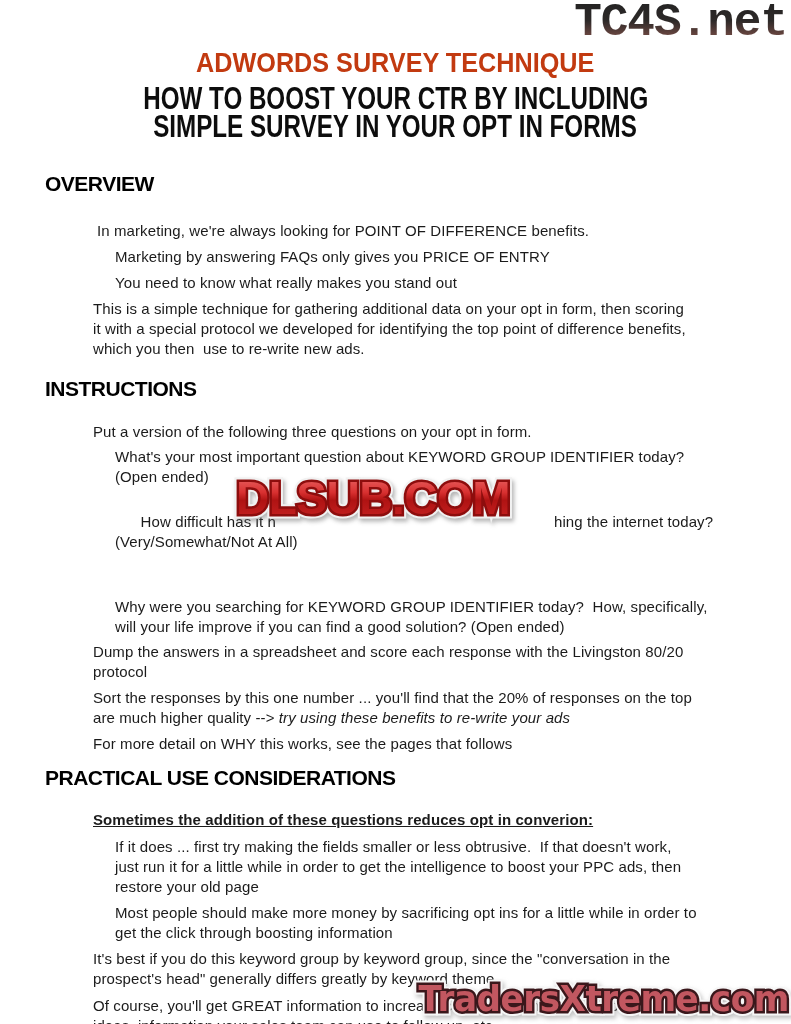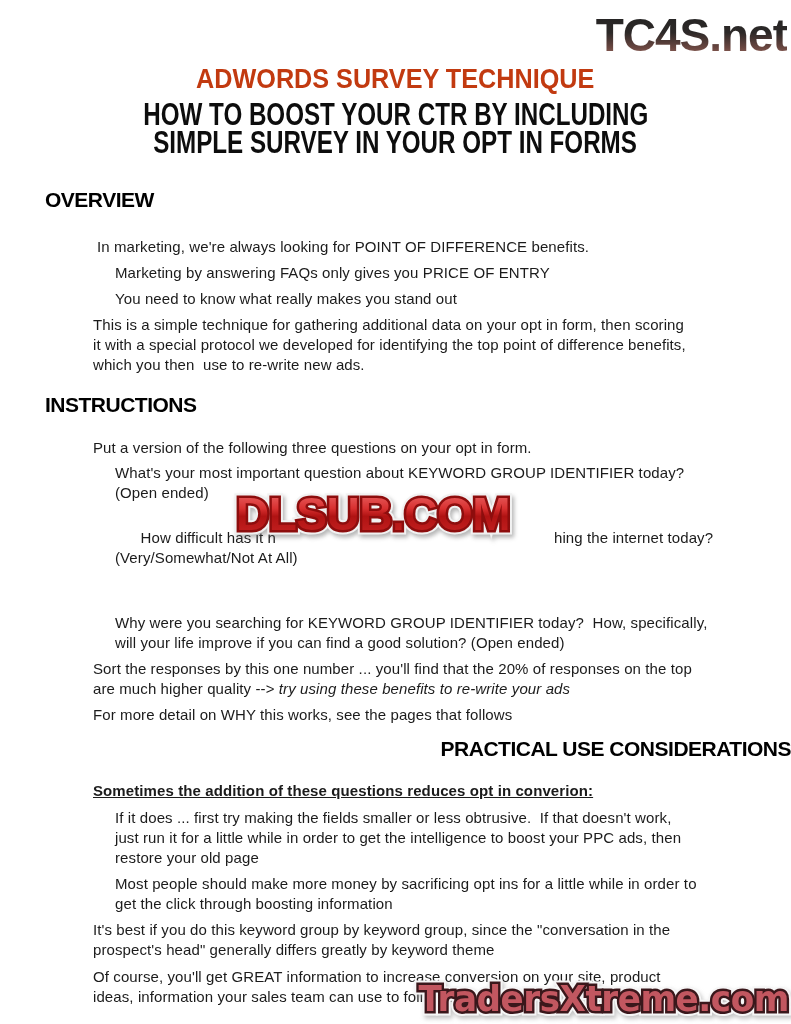--- a/index.html
+++ b/index.html
@@ -6,21 +6,21 @@
   .page {
     position:relative;
     width:791px; height:1024px;
     background:#ffffff;
     overflow:hidden;
     font-family:"Liberation Sans","DejaVu Sans",sans-serif;
     color:#1b1b1b;
   }
 
   
-  .header { padding-top:63px; text-align:center; }
+  .header { padding-top:47px; text-align:center; }
   .eyebrow {
     font-size:28px; font-weight:bold; color:#c23a10;
     line-height:32px; white-space:nowrap;
   }
   .eyebrow > span { display:inline-block; transform:scaleX(.9); }
   .title-line {
     font-size:31px; font-weight:bold; color:#0d0d0d;
     line-height:28px; white-space:nowrap;
   }
   .title-line > span { display:inline-block; transform:scaleX(.78); }
@@ -32,21 +32,21 @@
   .subtitle > span { display:inline-block; transform:scaleX(.9); }
 
   
   h2 {
     font-size:21px; font-weight:bold; color:#000000;
     letter-spacing:-.5px; line-height:22px;
     margin:0 0 0 45px;
   }
   h2.overview   { margin-top:32px; }
   h2.instructions { margin-top:19px; }
-  h2.practical  { margin-top:13px;text-align:right; }
+  h2.practical  { margin-top:13px; }
 
   p {
     font-size:15px; line-height:20px; letter-spacing:.1px;
     margin:0 40px 0 93px;
     white-space:pre-wrap;
   }
   p.l2 { margin-left:115px; }
   .mt26 { margin-top:26px; }
   .mt22 { margin-top:22px; }
   .mt21 { margin-top:21px; }
@@ -56,23 +56,23 @@
   .bold { font-weight:bold;text-decoration:underline; }
   .em   { font-weight:normal; font-style:italic; }
   .rel  { position:relative; }
   .gap  { display:inline-block; width:278px; }
 
   
   .wm { display:grid; white-space:nowrap; font-weight:bold; line-height:1; pointer-events:none; }
   .wm > span { grid-area:1/1; }
 
   .tc4s {
-    position:absolute; top:12px; right:4px;
+    position:absolute; top:0; right:4px;
     font-size:46px; letter-spacing:-1px;
-    font-family:Liberation Sans, sans-serif;
+    font-family:Liberation Mono, monospace;
   }
   .tc4s .glow { color:#fff; -webkit-text-stroke:5px #ffffff; text-shadow:0 0 3px #fff,0 0 6px #fff; }
   .tc4s .fill {
     background:linear-gradient(180deg,#232323 0%,#2d2928 45%,#6b4741 78%,#9a6a60 100%);
     -webkit-background-clip:text; background-clip:text; color:transparent;
   }
 
   .dlsub {
     position:absolute; left:121px; top:-17px;
     font-size:46px; letter-spacing:-.5px;
@@ -134,20 +134,22 @@
       <span>How difficult has it h</span><span class="gap"></span><span>hing the internet today?
 (Very/Somewhat/Not At All)</span>
       <span class="wm dlsub">
         <span class="glow">DLSUB.COM</span>
         <span class="outline">DLSUB.COM</span>
         <span class="fill">DLSUB.COM</span>
       </span>
     </p>
     <p class="l2 mt5">Why were you searching for KEYWORD GROUP IDENTIFIER today?  How, specifically,
 will your life improve if you can find a good solution? (Open ended)</p>
+    <p class="mt5">Dump the answers in a spreadsheet and score each response with the Livingston 80/20
+protocol</p>
     <p class="mt6"><span>Sort the responses by this one number ... you'll find that the 20% of responses on the top
 are much higher quality --&gt; </span><span class="em">try using these benefits to re-write your ads</span></p>
     <p class="mt6">For more detail on WHY this works, see the pages that follows</p>
   </section>
 
   <section>
     <h2 class="practical">PRACTICAL USE CONSIDERATIONS</h2>
     <p class="bold mt21">Sometimes the addition of these questions reduces opt in converion:</p>
     <p class="l2 mt7">If it does ... first try making the fields smaller or less obtrusive.  If that doesn't work,
 just run it for a little while in order to get the intelligence to boost your PPC ads, then

